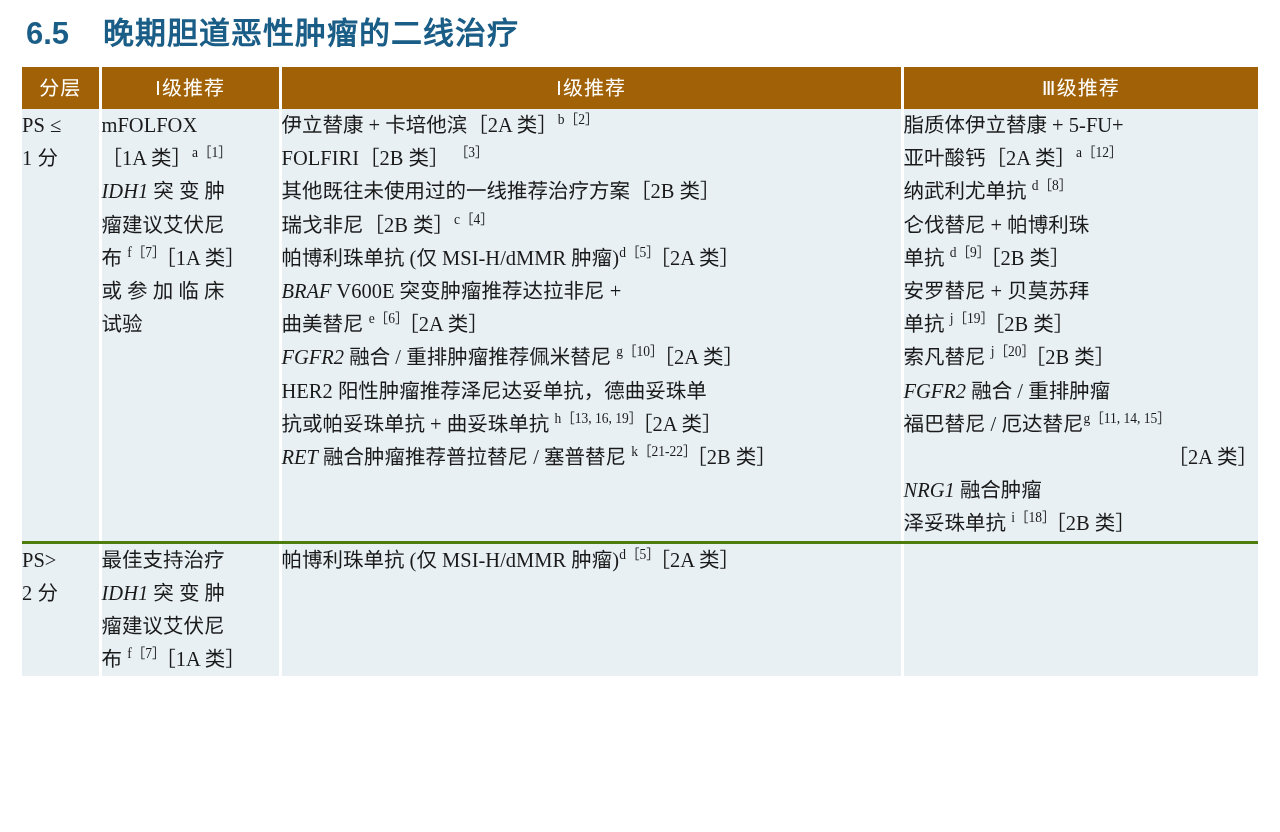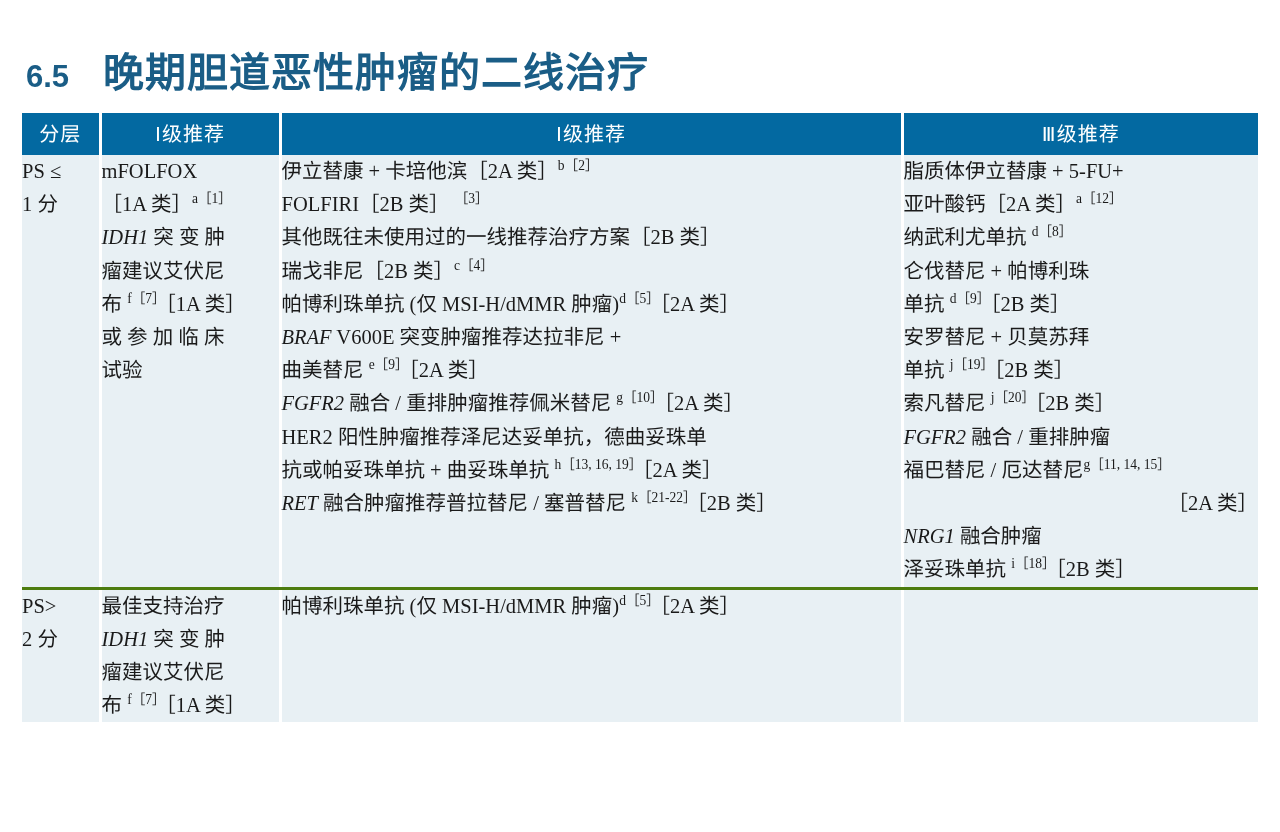--- a/index.html
+++ b/index.html
@@ -30,37 +30,36 @@
     font-family: "Liberation Sans", "DejaVu Sans", sans-serif;
     font-weight: bold;
     padding-left: 4px;
     margin-bottom: 14px;
   }
   .title-num {
     font-size: 31px;
     letter-spacing: 0px;
   }
   .title-text {
-    font-size: 41px;
+    font-size: 31px;
     letter-spacing: 1px;
-    margin-top: 31px;
   }
   
   table.rec-table {
     border-collapse: collapse;
     table-layout: fixed;
     width: 1236px;
     margin: 0;
   }
   table.rec-table th, table.rec-table td {
     vertical-align: top;
     padding: 0;
   }
   thead th {
-    background: #0369a1;
+    background: #a16207;
     color: #ffffff;
     font-family: "Liberation Sans", "DejaVu Sans", sans-serif;
     font-size: 20px;
     font-weight: normal;
     text-align: center;
     height: 42px;
     line-height: 42px;
     border-right: 3px solid #ffffff;
     letter-spacing: 1px;
   }
@@ -144,21 +143,21 @@
         </td>
 
         <td>
           <div class="lines">
             <p>伊立替康 + 卡培他滨［2A 类］<sup>b［2］</sup></p>
             <p>FOLFIRI［2B 类］ <sup>［3］</sup></p>
             <p>其他既往未使用过的一线推荐治疗方案［2B 类］</p>
             <p>瑞戈非尼［2B 类］<sup>c［4］</sup></p>
             <p>帕博利珠单抗 (仅 MSI-H/dMMR 肿瘤)<sup>d［5］</sup>［2A 类］</p>
             <p><span class="ital">BRAF</span> V600E 突变肿瘤推荐达拉非尼 +</p>
-            <p>曲美替尼 <sup>e［9］</sup>［2A 类］</p>
+            <p>曲美替尼 <sup>e［6］</sup>［2A 类］</p>
             <p><span class="ital">FGFR2</span> 融合 / 重排肿瘤推荐佩米替尼 <sup>g［10］</sup>［2A 类］</p>
             <p>HER2 阳性肿瘤推荐泽尼达妥单抗，德曲妥珠单</p>
             <p>抗或帕妥珠单抗 + 曲妥珠单抗 <sup>h［13, 16, 19］</sup>［2A 类］</p>
             <p><span class="ital">RET</span> 融合肿瘤推荐普拉替尼 / 塞普替尼 <sup>k［21-22］</sup>［2B 类］</p>
           </div>
         </td>
 
         <td>
           <div class="lines">
             <p>脂质体伊立替康 + 5-FU+</p>

